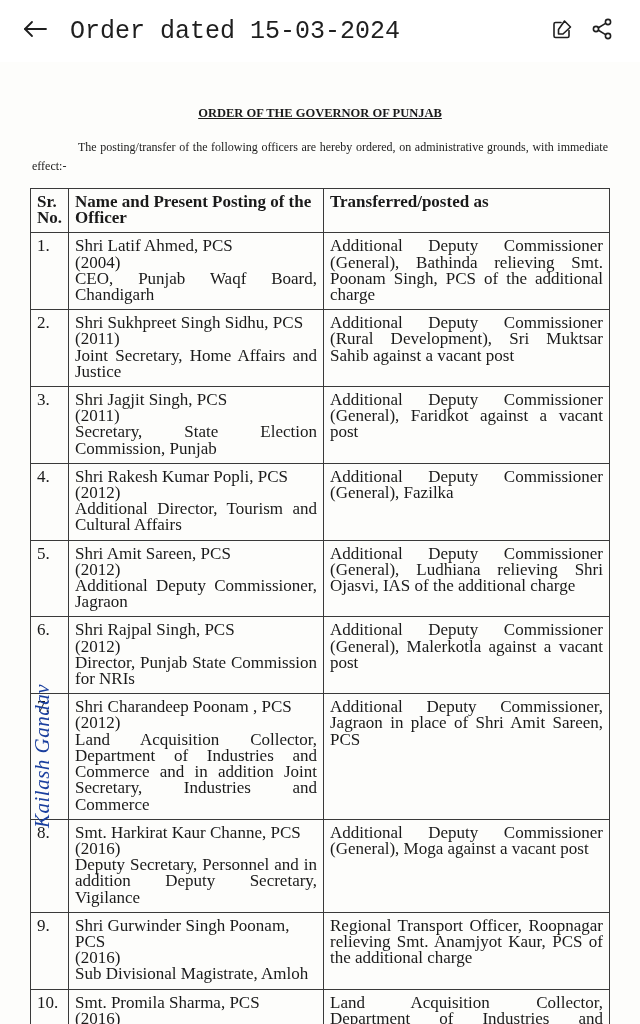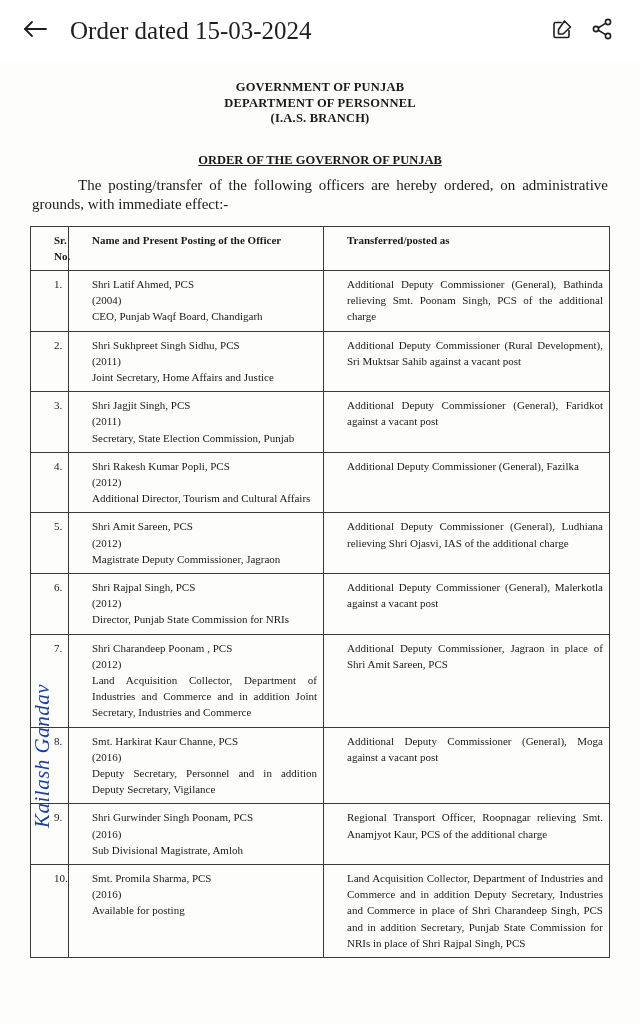--- a/index.html
+++ b/index.html
@@ -27,21 +27,21 @@
   }
   .appbar .back {
     width: 34px;
     height: 34px;
     display: flex;
     align-items: center;
     justify-content: center;
     cursor: pointer;
   }
   .appbar .title {
-    font-family: Liberation Serif, serif;
+    font-family: Liberation Mono, monospace;
     font-size: 25px;
     color: #1f1f1f;
     margin-left: 18px;
     flex: 1;
     white-space: nowrap;
     overflow: hidden;
   }
   .appbar .act {
     width: 40px;
     height: 34px;
@@ -75,40 +75,40 @@
 
   .ordertitle {
     text-align: center;
     font-weight: bold;
     font-size: 12.5px;
     text-decoration: underline;
     margin-top: 26px;
   }
 
   .para {
-    margin-top: 8px;
-    font-size: 15px;
+    margin-top: 17px;
+    font-size: 12px;
     line-height: 19px;
     text-align: justify;
     text-indent: 46px;
     padding: 0 2px;
   }
 
   table.order {
     margin-top: 12px;
     width: 100%;
     border-collapse: collapse;
     table-layout: fixed;
   }
   table.order th,
   table.order td {
     border: 1px solid #3a3a3a;
     vertical-align: top;
-    padding: 5px 6px 6px 23px;
-    font-size: 11px;
+    padding: 5px 6px 6px 6px;
+    font-size: 17px;
     line-height: 16.2px;
   }
   table.order th {
     font-weight: bold;
     text-align: left;
   }
   col.c1 { width: 38px; }
   col.c2 { width: 255px; }
   col.c3 { width: auto; }
 
@@ -170,25 +170,20 @@
         <circle cx="6" cy="12" r="2.6" fill="none" stroke="#1f1f1f" stroke-width="1.6"></circle>
         <circle cx="18" cy="19" r="2.6" fill="none" stroke="#1f1f1f" stroke-width="1.6"></circle>
         <path d="M8.4 10.8 L15.6 6.4 M8.4 13.2 L15.6 17.6" fill="none" stroke="#1f1f1f" stroke-width="1.6" stroke-linecap="round"></path>
       </svg>
     </span>
   </div>
 </div>
 
 <div class="page">
 
-  <div class="hdr">
-    <div class="l1">GOVERNMENT OF PUNJAB</div>
-    <div class="l2">DEPARTMENT OF PERSONNEL</div>
-    <div class="l3">(I.A.S. BRANCH)</div>
-  </div>
 
   <div class="ordertitle">ORDER OF THE GOVERNOR OF PUNJAB</div>
 
   <div class="para">The posting/transfer of the following officers are hereby ordered, on administrative grounds, with immediate effect:-</div>
 
   <table class="order">
     <colgroup>
         <col class="c1">
         <col class="c2">
         <col class="c3">
@@ -235,21 +230,21 @@
           <span class="yr">(2012)</span>
           <span class="ps">Additional Director, Tourism and Cultural Affairs</span>
         </td>
         <td class="just">Additional Deputy Commissioner (General), Fazilka</td>
       </tr>
       <tr>
         <td class="num">5.</td>
         <td>
           <span class="nm">Shri Amit Sareen, PCS</span>
           <span class="yr">(2012)</span>
-          <span class="ps">Magistrate Deputy Commissioner, Jagraon</span>
+          <span class="ps">Additional Deputy Commissioner, Jagraon</span>
         </td>
         <td class="just">Additional Deputy Commissioner (General), Ludhiana relieving Shri Ojasvi, IAS of the additional charge</td>
       </tr>
       <tr>
         <td class="num">6.</td>
         <td>
           <span class="nm">Shri Rajpal Singh, PCS</span>
           <span class="yr">(2012)</span>
           <span class="ps">Director, Punjab State Commission for NRIs</span>
         </td>

